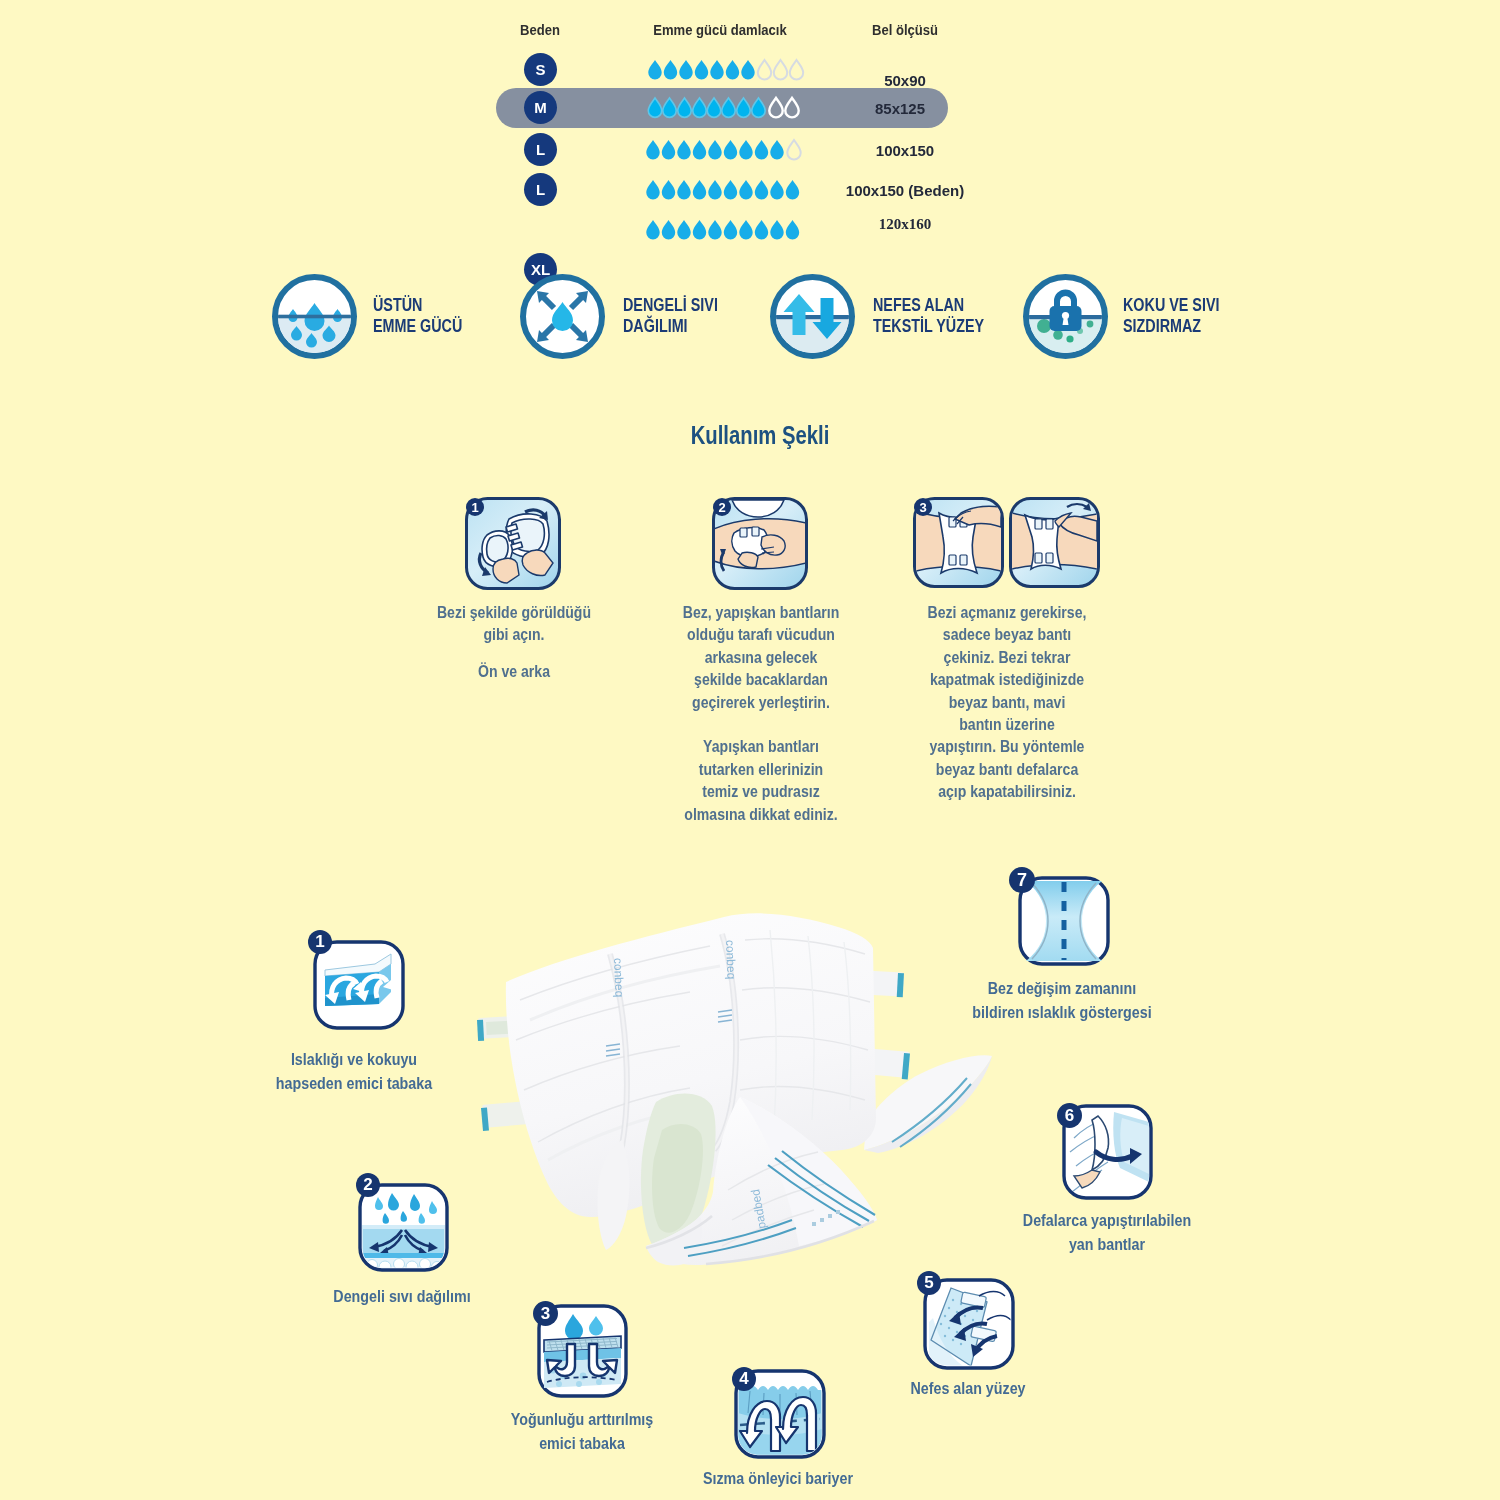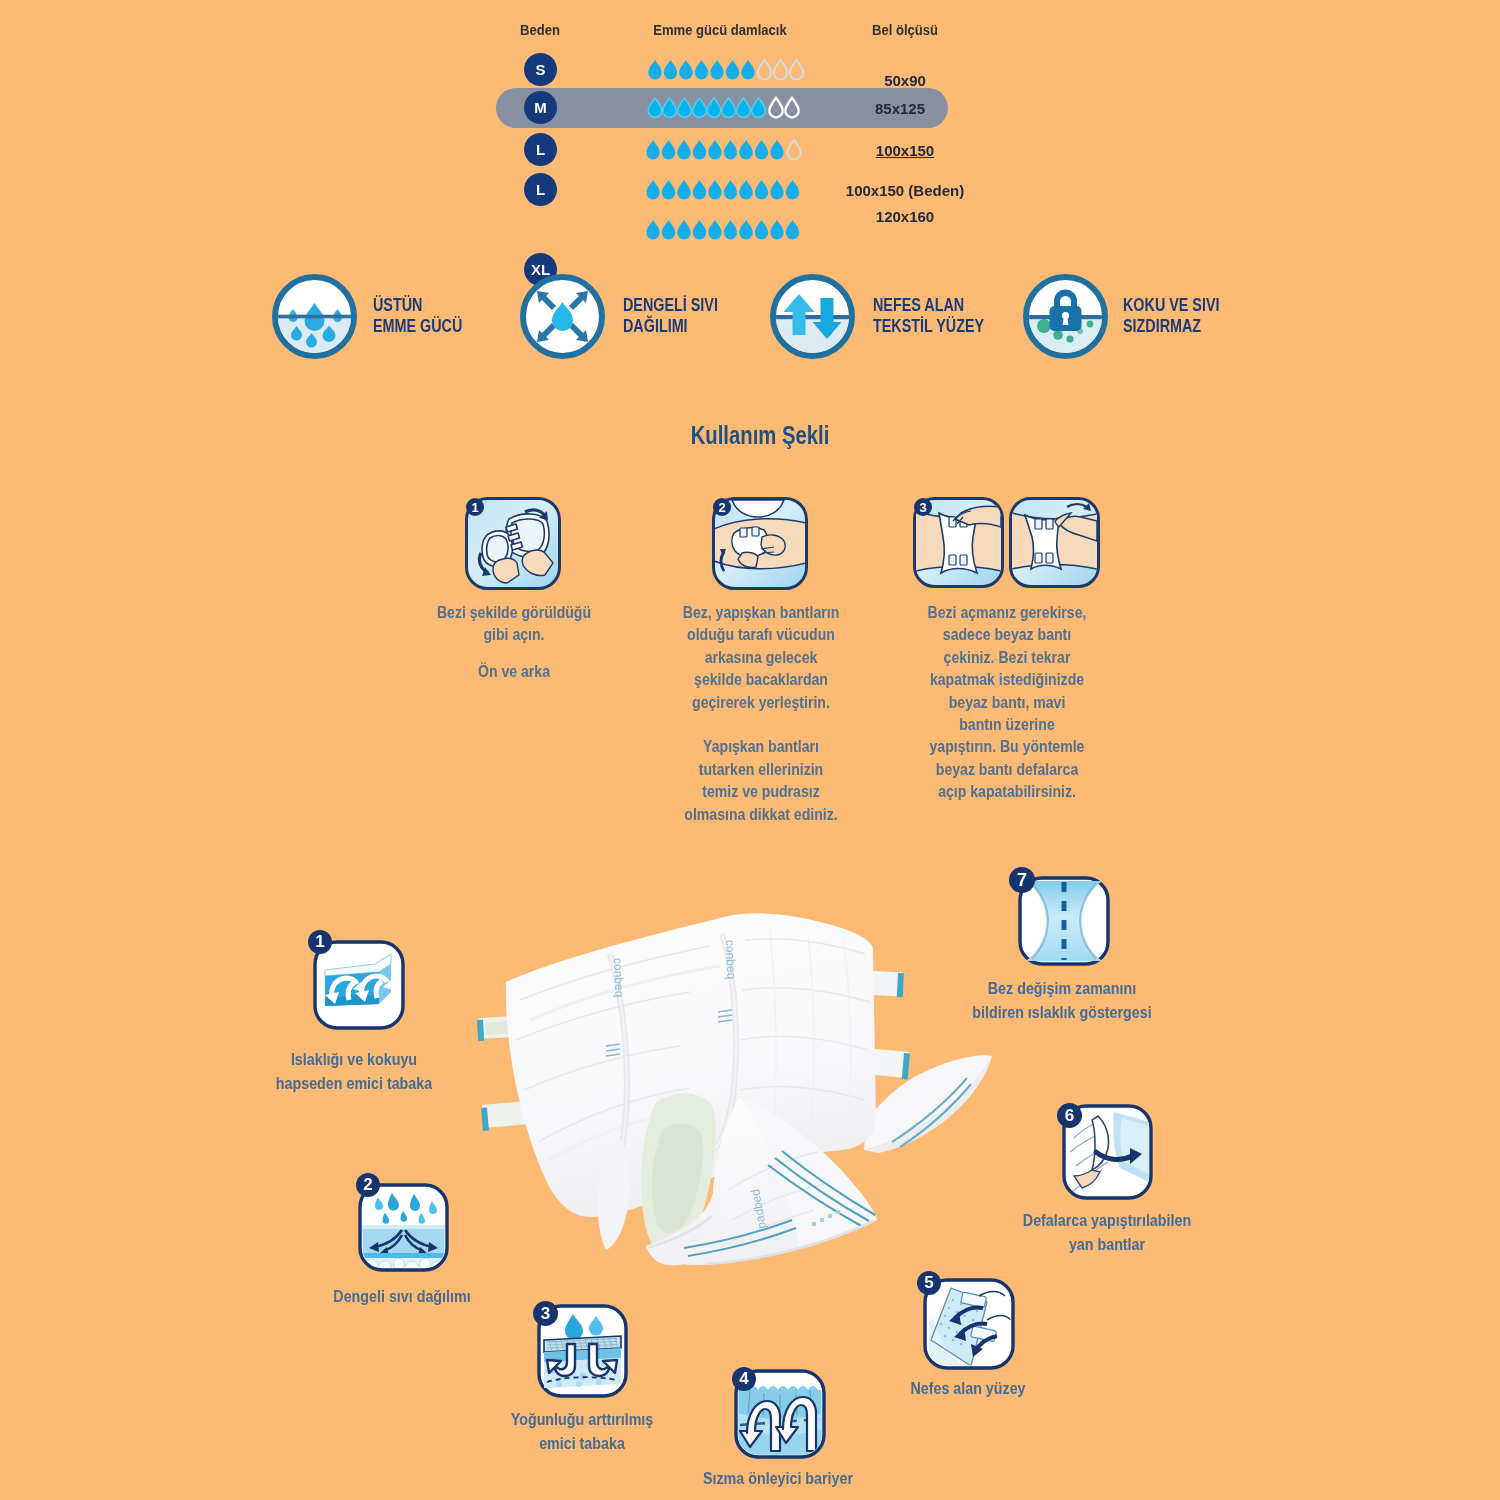--- a/index.html
+++ b/index.html
@@ -1,16 +1,16 @@
 <!DOCTYPE html>
 <html><head>
 <meta charset="utf-8">
 <style>
 html,body{margin:0;padding:0;background:#fff;}
-#canvas{position:relative;width:1500px;height:1500px;background:#fdba74;overflow:hidden;
+#canvas{position:relative;width:1500px;height:1500px;background:#fef9c3;overflow:hidden;
   font-family:"Liberation Sans", sans-serif;}
 .abs{position:absolute;}
 .hdr{font-size:14.5px;font-weight:bold;color:#2f2f2f;transform:scaleX(0.9);}
 .badge{position:absolute;width:33px;height:33px;border-radius:50%;background:#15397d;
   color:#fff;font-weight:bold;font-size:15px;display:flex;align-items:center;justify-content:center;}
 .sizetxt{position:absolute;width:160px;text-align:center;font-size:15px;font-weight:bold;color:#23293a;}
 .pill{position:absolute;left:496px;top:88px;width:452px;height:40px;border-radius:20px;background:#8690a0;}
 .featxt{position:absolute;font-size:17.5px;font-weight:bold;color:#1b3b76;line-height:21px;transform:scaleX(0.82);transform-origin:left center;}
 .steptxt{position:absolute;font-size:16px;font-weight:bold;color:#50708f;line-height:22.4px;text-align:center;transform:scaleX(0.88);}
 .bottxt{position:absolute;font-size:17px;font-weight:bold;color:#436b94;line-height:24px;text-align:center;transform:scaleX(0.84);}
@@ -99,23 +99,23 @@
         <use href="#dr" x="90.5" y="180" fill="#17ade9"></use>
         <use href="#dr" x="106" y="180" fill="#17ade9"></use>
         <use href="#dr" x="121.5" y="180" fill="#17ade9"></use>
         <use href="#dr" x="137" y="180" fill="#17ade9"></use>
         <use href="#dr" x="152.5" y="180" fill="#17ade9"></use>
 </g>
 </svg>
 
 <div class="sizetxt" style="left:825px;top:72px;">50x90</div>
 <div class="sizetxt" style="left:820px;top:100px;">85x125</div>
-<div class="sizetxt" style="left:825px;top:142px;text-decoration:underline;">100x150</div>
+<div class="sizetxt" style="left:825px;top:142px;">100x150</div>
 <div class="sizetxt" style="left:825px;top:182px;">100x150 (Beden)</div>
-<div class="sizetxt" style="left:825px;top:208px;">120x160</div>
+<div class="sizetxt" style="left:825px;top:216px;font-family:Liberation Serif, serif;">120x160</div>
 
 <svg class="abs" style="left:272px;top:274px;" width="85" height="85" viewBox="0 0 85 85">
 <circle cx="42.5" cy="42.5" r="39.5" fill="#fff" stroke="#2070a0" stroke-width="6"></circle>
 <clipPath id="c1">
         <circle cx="42.5" cy="42.5" r="36.5"></circle>
       </clipPath>
 <g clip-path="url(#c1)">
 <rect x="4" y="44" width="77" height="40" fill="#dcebf3"></rect>
 <path d="M21,35 C22.7,37.5 25.5,40 25.5,43.5 A4.5,4.5 0 1,1 16.5,43.5 C16.5,40 19.3,37.5 21,35 Z" fill="#29abe2"></path>
 <path d="M65.5,35 C67.2,37.5 70,40 70,43.5 A4.5,4.5 0 1,1 61,43.5 C61,40 63.8,37.5 65.5,35 Z" fill="#29abe2"></path>

